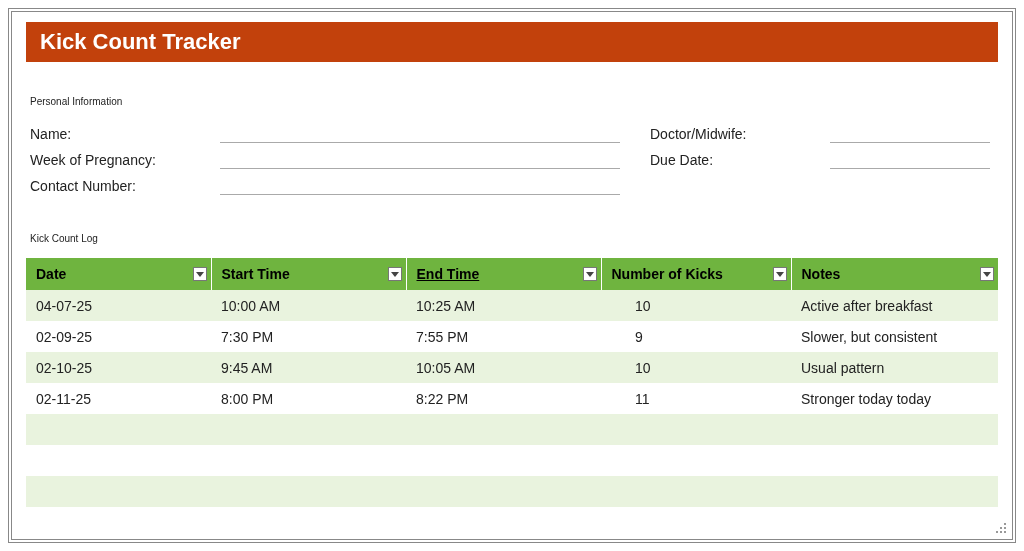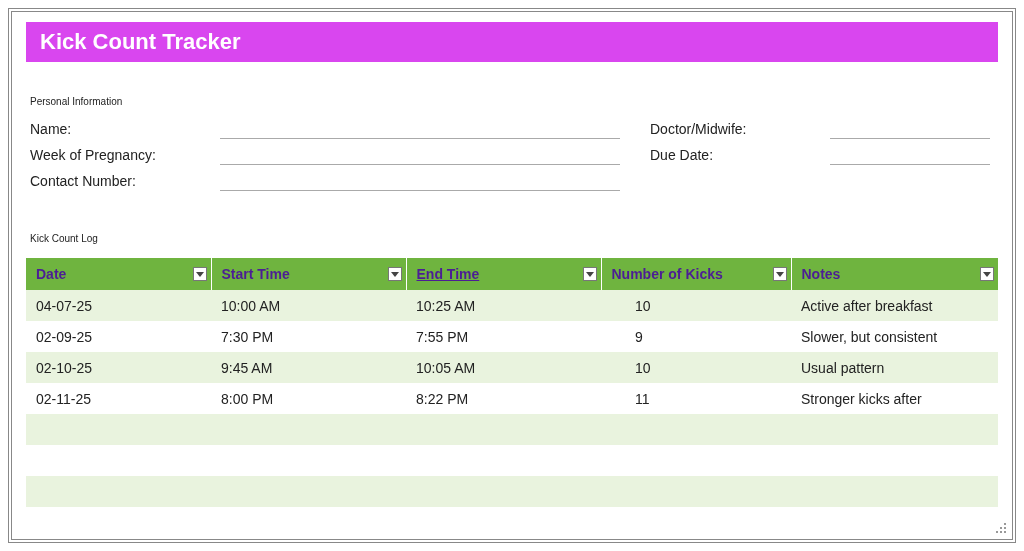--- a/index.html
+++ b/index.html
@@ -20,41 +20,41 @@
   }
   .inner-frame {
     border: 1px solid #888;
     width: 100%;
     height: 100%;
     padding: 10px 14px;
     overflow: hidden;
     position: relative;
   }
   .title-bar {
-    background: #d946ef;
+    background: #c2410c;
     color: #fff;
     font-size: 22px;
     font-weight: 700;
     padding: 7px 14px;
   }
   .section-heading {
     font-weight: 400;
     font-size: 10px;
     margin: 34px 0 14px 4px;
   }
   .info-block {
     display: flex;
     gap: 30px;
     padding: 0 4px;
   }
   .info-col-left { flex: 0 0 590px; }
   .info-col-right { flex: 1; }
   .info-row {
     display: flex;
-    align-items: flex-start;
+    align-items: center;
     height: 26px;
   }
   .info-label {
     flex: 0 0 190px;
     font-size: 14px;
     color: #222;
   }
   .info-col-right .info-label {
     flex: 0 0 180px;
   }
@@ -66,21 +66,21 @@
   .info-col-right .info-line {
     flex: 0 0 160px;
   }
   .log-table {
     width: 100%;
     border-collapse: collapse;
     table-layout: fixed;
   }
   .log-table th {
     background: #6fb43f;
-    color: #4c1d95;
+    color: #000000;
     font-weight: 700;
     text-align: left;
     padding: 8px 10px;
     font-size: 14px;
     position: relative;
     border-right: 1px solid rgba(255,255,255,0.25);
   }
   .log-table th:last-child { border-right: none; }
   .filter-icon {
     position: absolute;
@@ -208,21 +208,21 @@
             <td>9:45 AM</td>
             <td>10:05 AM</td>
             <td class="col-kicks-cell">10</td>
             <td>Usual pattern</td>
           </tr>
           <tr>
             <td>02-11-25</td>
             <td>8:00 PM</td>
             <td>8:22 PM</td>
             <td class="col-kicks-cell">11</td>
-            <td>Stronger kicks after</td>
+            <td>Stronger today today</td>
           </tr>
           <tr>
             <td></td>
             <td></td>
             <td></td>
             <td class="col-kicks-cell"></td>
             <td></td>
           </tr>
           <tr>
             <td></td>

